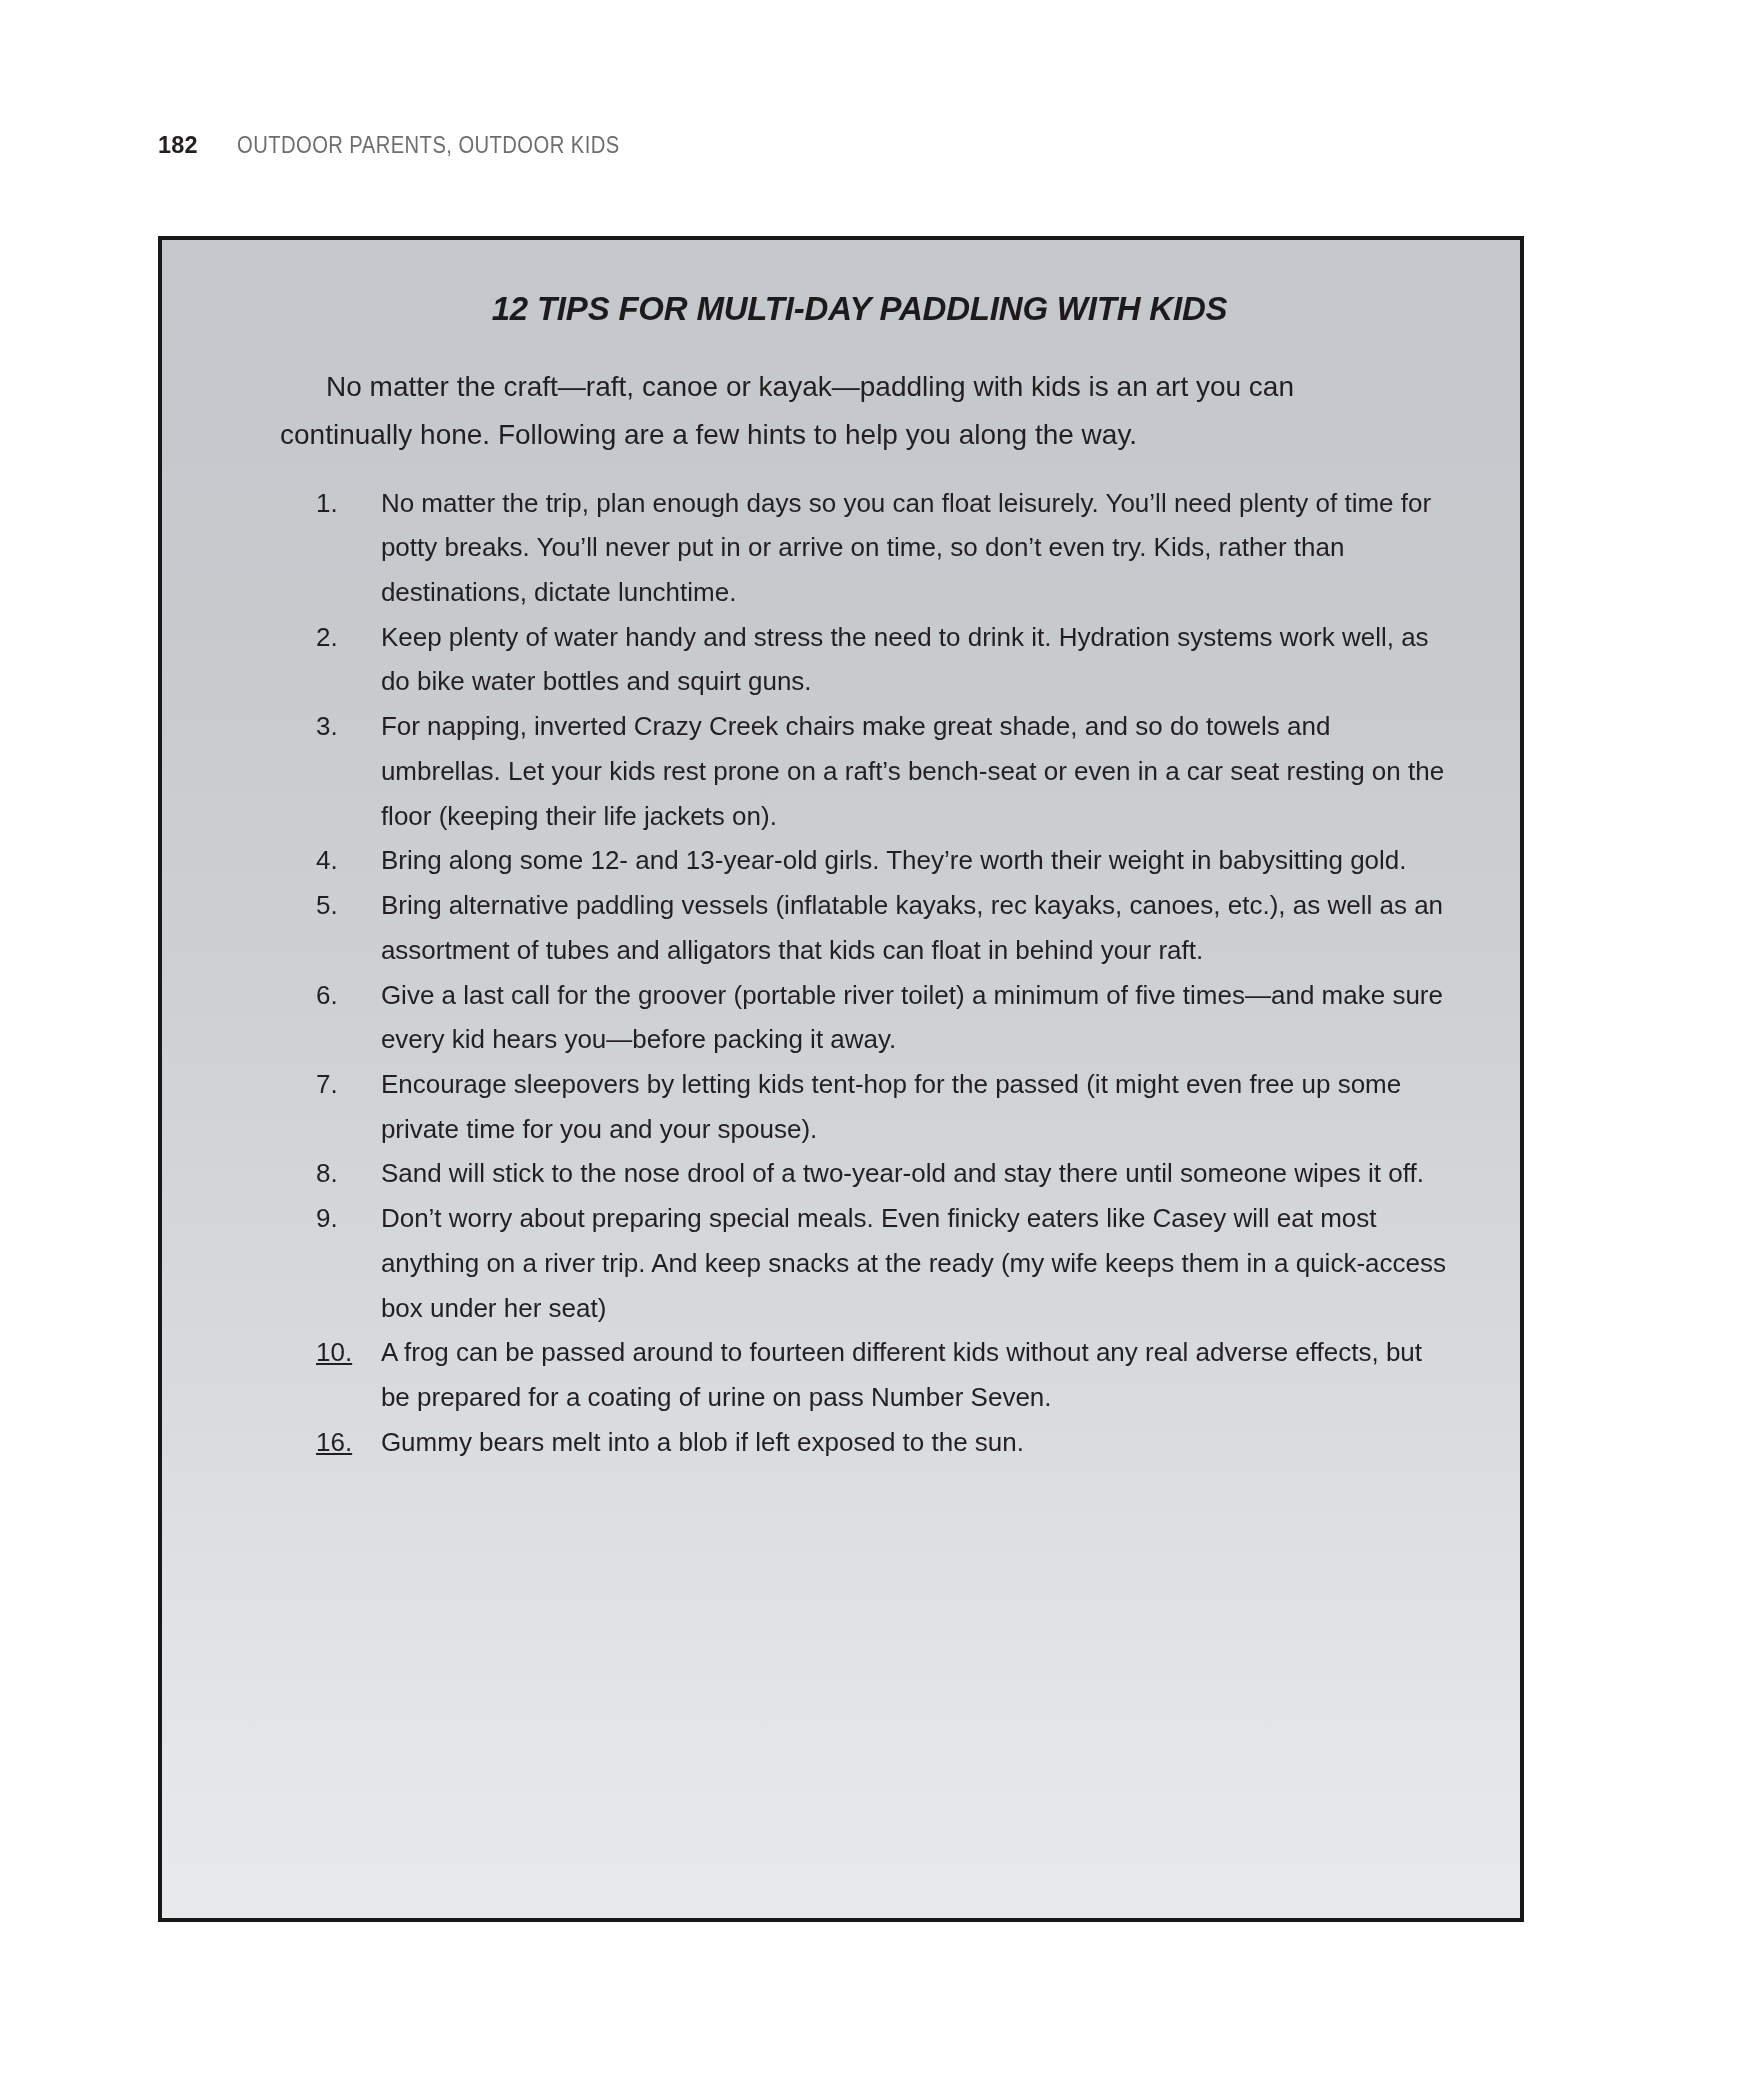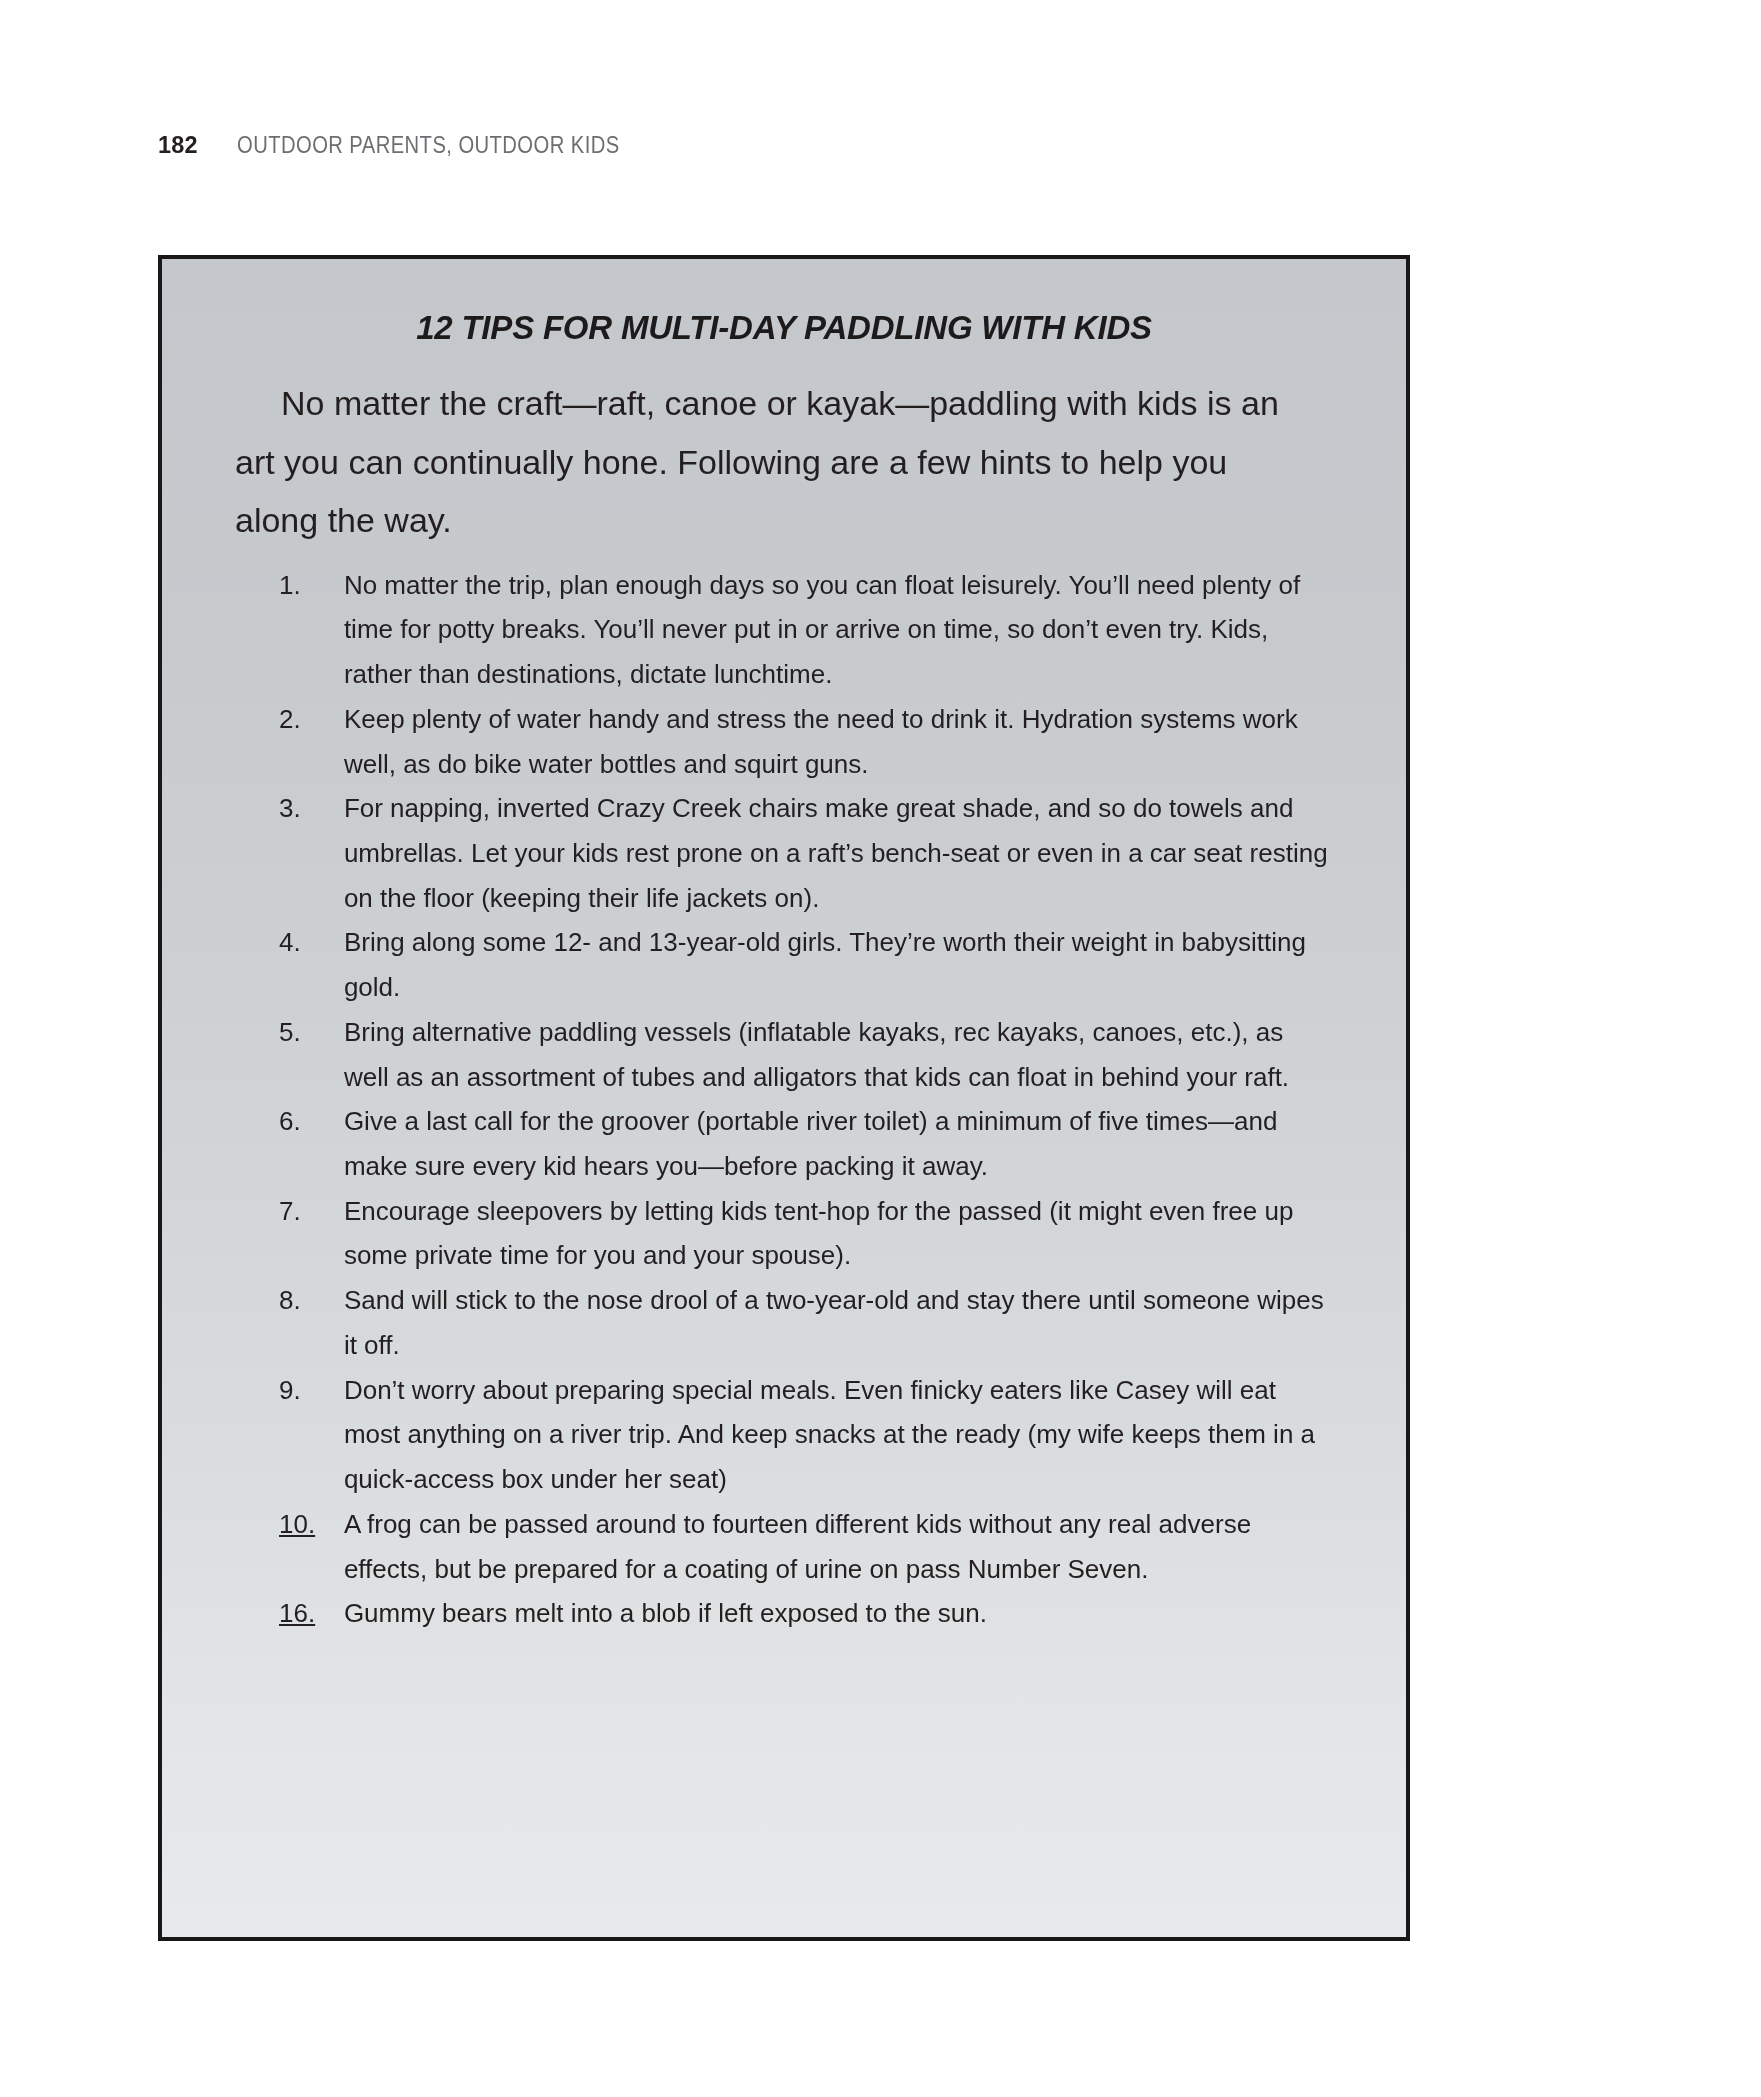--- a/index.html
+++ b/index.html
@@ -38,57 +38,58 @@
     letter-spacing: 0.5px;
     margin-left: 39px;
     transform: scaleX(0.86);
     transform-origin: left center;
   }
 
   
   .tips-box {
     position: absolute;
     left: 158px;
-    top: 255px;
-    width: 1252px;
+    top: 236px;
+    width: 1366px;
     height: 1686px;
     box-sizing: border-box;
     border: 4.6px solid #1a1718;
     background: linear-gradient(to bottom,
         #c4c8cc 0%,
         #c6cacd 22%,
         #cdd1d4 45%,
         #d9dcde 70%,
         #e3e5e6 88%,
         #e8e9ea 100%);
     overflow: hidden;
+    padding-left: 37px;
   }
 
   .box-inner {
     padding: 0;
   }
 
   .tips-title {
     text-align: center;
     font-size: 33px;
     font-weight: 700;
     font-style: italic;
     color: #1d1a1b;
     letter-spacing: -0.2px;
     margin: 0;
     padding-top: 50px;
     padding-bottom: 0;
     white-space: nowrap;
   }
 
   .intro {
-    font-size: 34px;
+    font-size: 28px;
     line-height: 1.72;
     color: #231f20;
-    margin: 8px;
+    margin: 16px;
     padding: 19.3px 84px 0 65px;
     text-indent: 46px;
   }
 
   ol.tips-list {
     list-style: none;
     margin: 0;
     padding: 5px 71px 0 0;
   }
 

